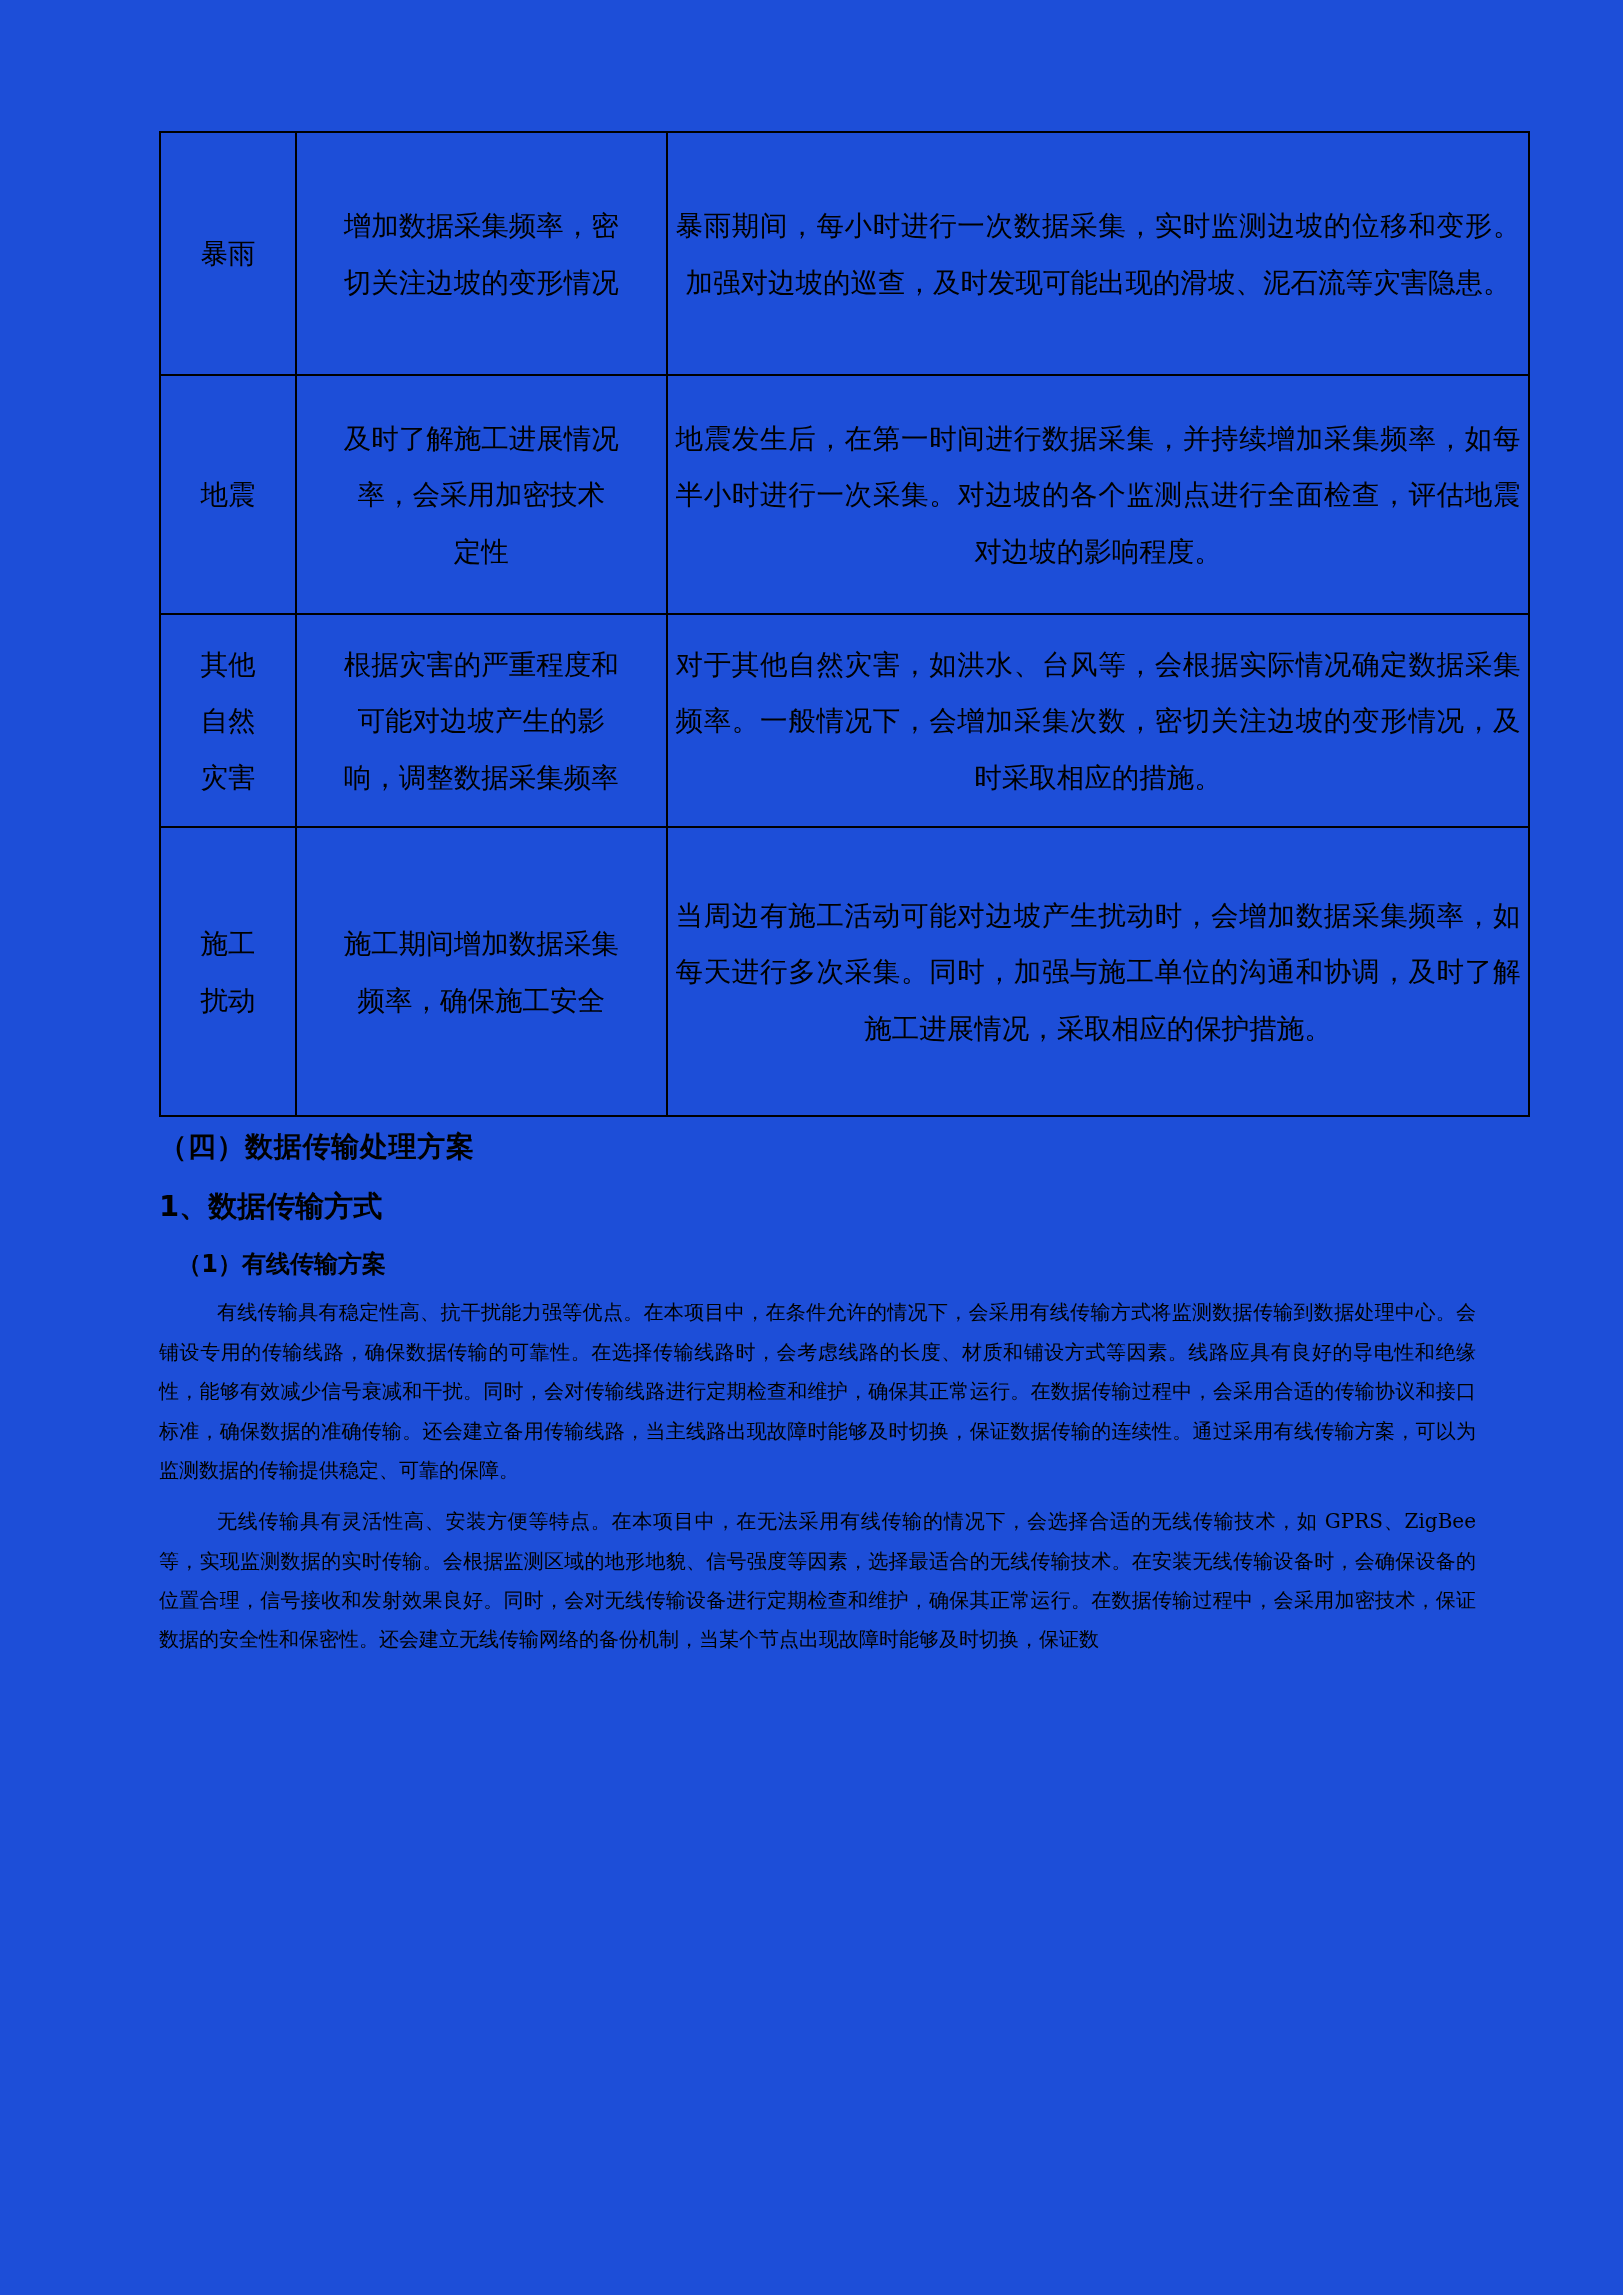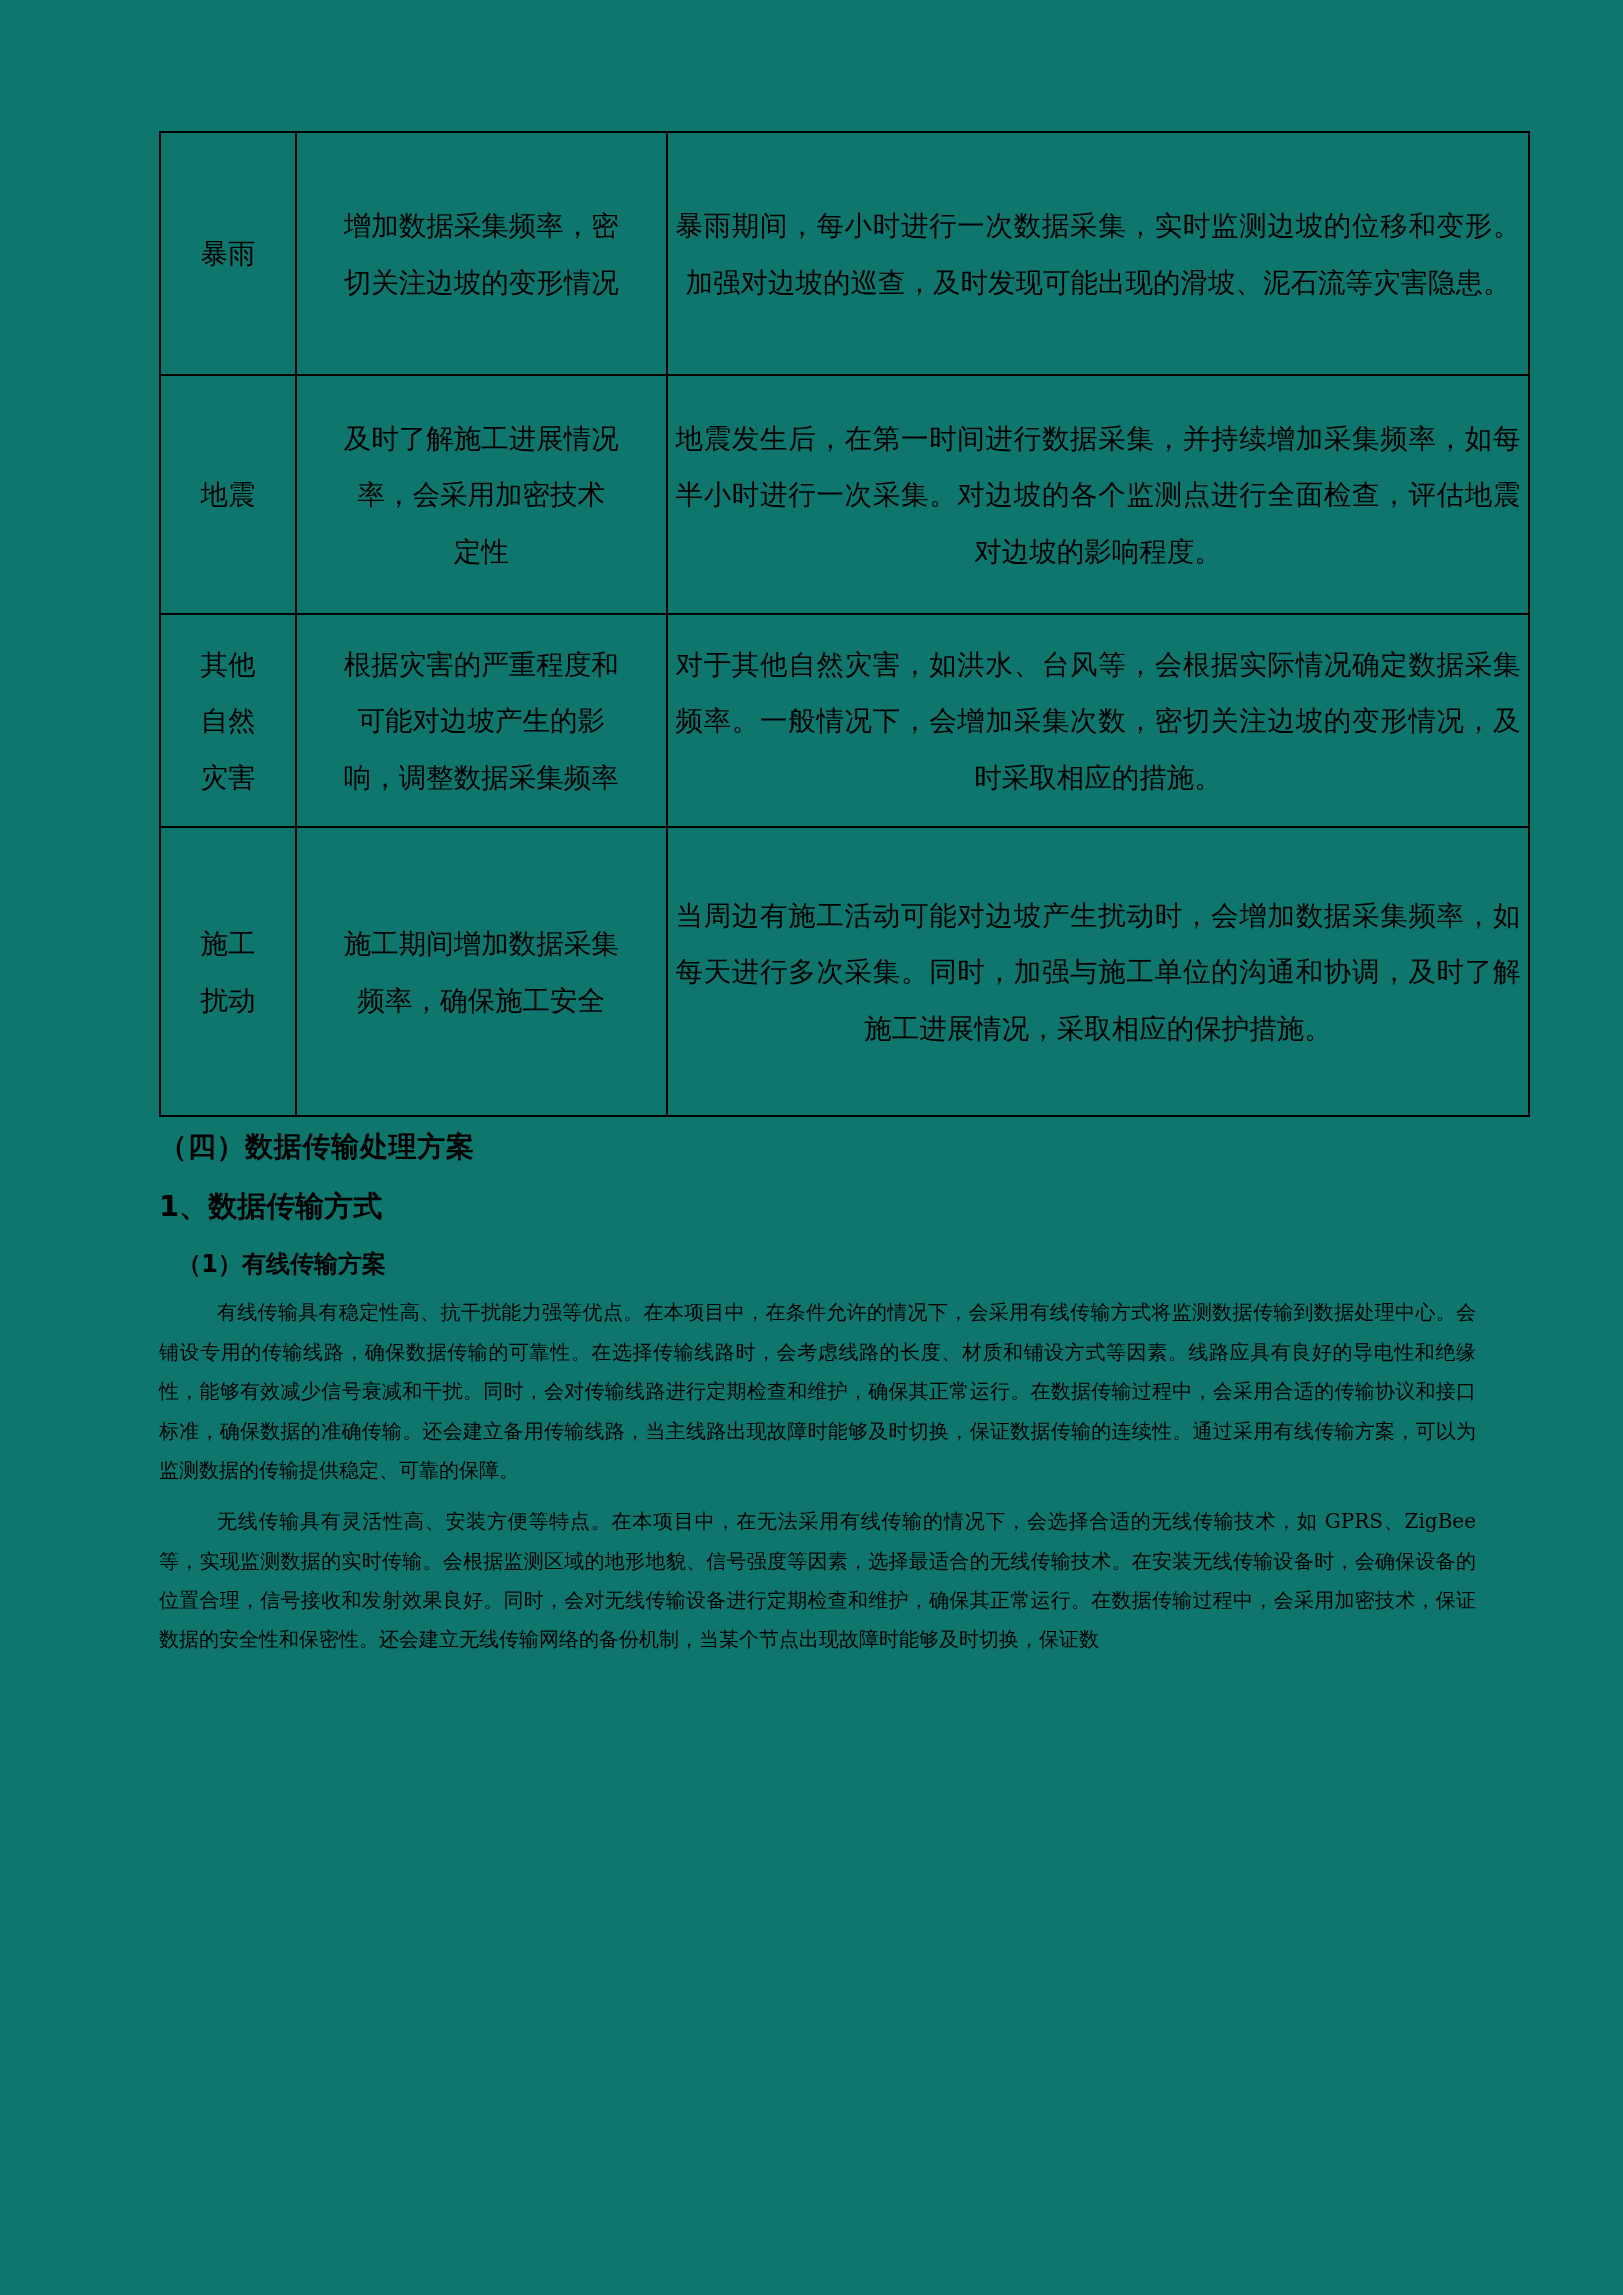--- a/index.html
+++ b/index.html
@@ -8,21 +8,21 @@
     background: #ffffff;
   }
   body {
     font-family: "DejaVu Serif", "Liberation Serif", serif;
     color: #000000;
   }
   .page {
     position: relative;
     width: 1623px;
     height: 2295px;
-    background: #0f766e;
+    background: #1d4ed8;
     box-sizing: border-box;
     padding: 0;
     overflow: hidden;
   }
   .content {
     position: absolute;
     left: 159px;
     top: 0;
     width: 1317px;
   }

